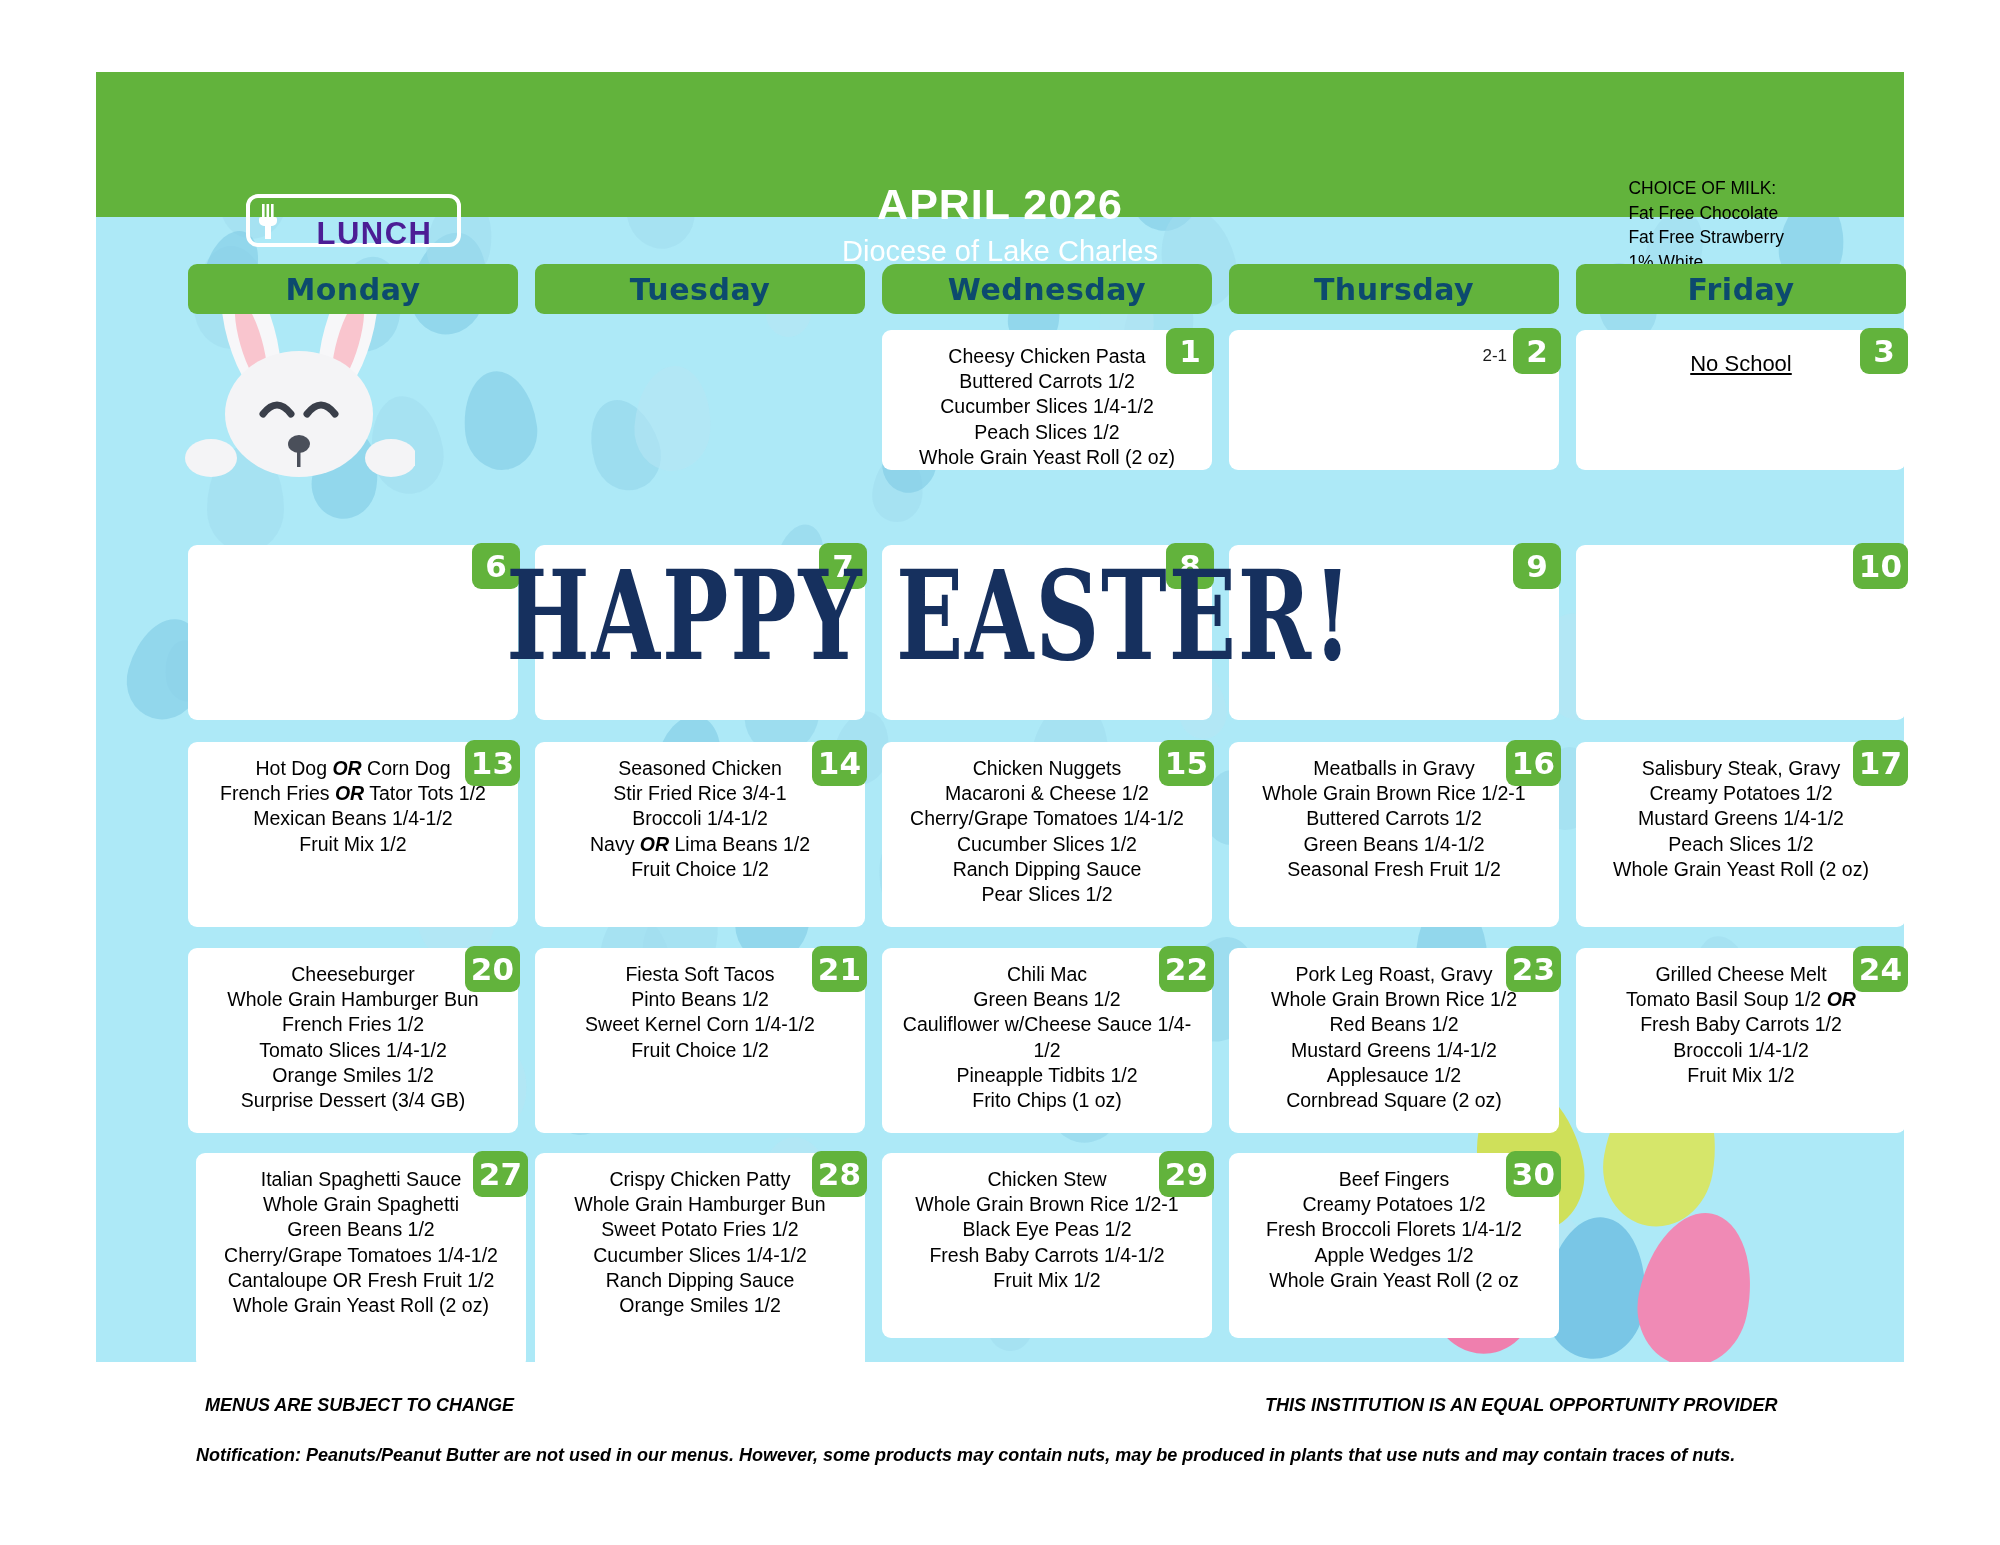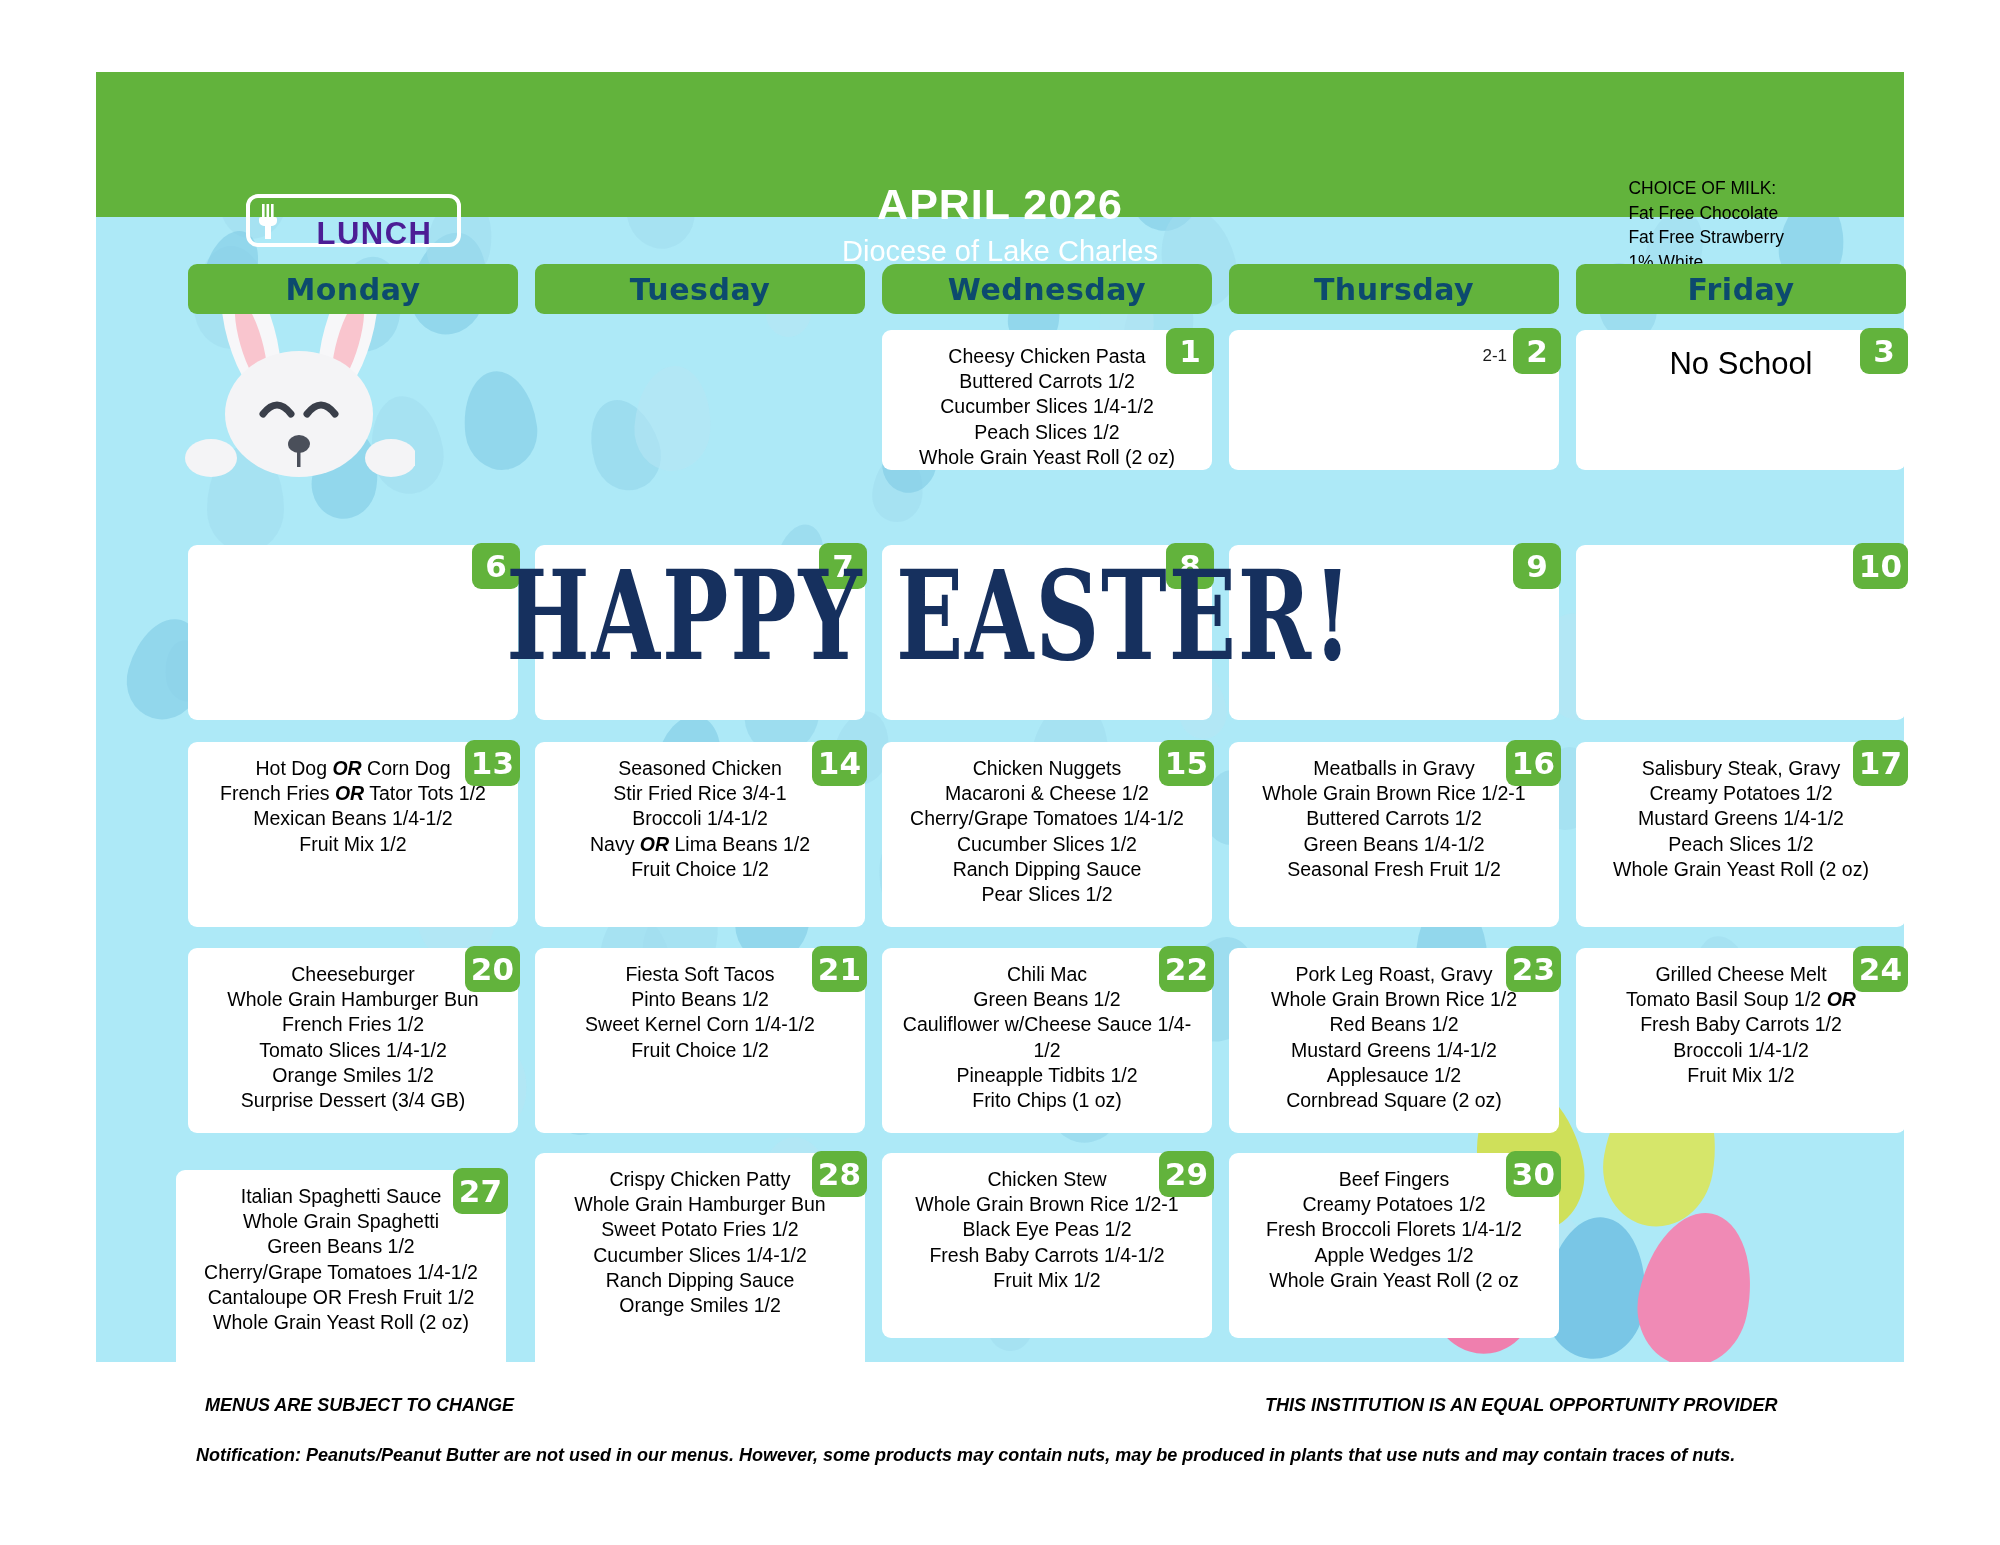--- a/index.html
+++ b/index.html
@@ -72,21 +72,21 @@
   .cell{
     position:absolute;background:#ffffff;border-radius:9px;
     box-sizing:border-box;overflow:visible;
   }
   .cell .menu{
     padding:14px 16px 6px 16px;
     text-align:center;
     font-size:19.5px;line-height:25.2px;color:#000000;
     font-family:"Liberation Sans", sans-serif;
   }
-  .cell .menu .big{font-size:31px;line-height:40px;}
+  .cell .menu .big{font-size:22px;line-height:40px;text-decoration:underline;}
   .cell .menu b{font-weight:700;font-style:italic;}
   .daynum{
     position:absolute;right:-2px;top:-2px;
     min-width:48px;height:46px;padding:0 6px;
     background:#62b33c;border-radius:9px;
     display:flex;align-items:center;justify-content:center;
     color:#ffffff;font-size:31px;font-weight:700;
     font-family:"DejaVu Sans", sans-serif;
     box-sizing:border-box;
   }
@@ -390,21 +390,21 @@
       <div class="cell" style="left: 1576px; top: 948px; width: 330px; height: 185px;">
         <div class="menu">
           <div>Grilled Cheese Melt</div>
           <div>Tomato Basil Soup 1/2 <b>OR</b></div>
           <div>Fresh Baby Carrots 1/2</div>
           <div>Broccoli 1/4-1/2</div>
           <div>Fruit Mix 1/2</div>
         </div>
         <div class="daynum">24</div>
       </div>
-      <div class="cell" style="left: 176px; top: 1153px; width: 330px; height: 216px; margin-top: 17px;">
+      <div class="cell" style="left: 196px; top: 1153px; width: 330px; height: 216px;">
         <div class="menu">
           <div>Italian Spaghetti Sauce</div>
           <div>Whole Grain Spaghetti</div>
           <div>Green Beans 1/2</div>
           <div>Cherry/Grape Tomatoes 1/4-1/2</div>
           <div>Cantaloupe OR Fresh Fruit 1/2</div>
           <div>Whole Grain Yeast Roll (2 oz)</div>
         </div>
         <div class="daynum">27</div>
       </div>

